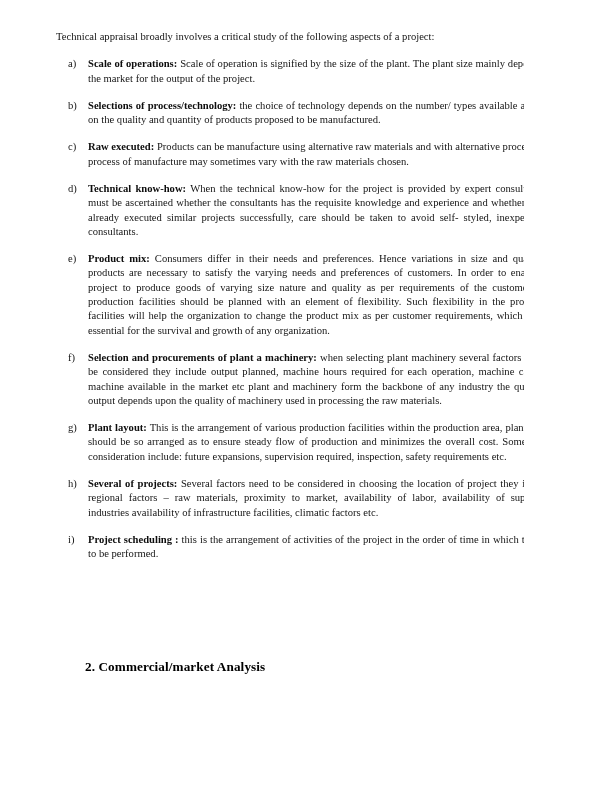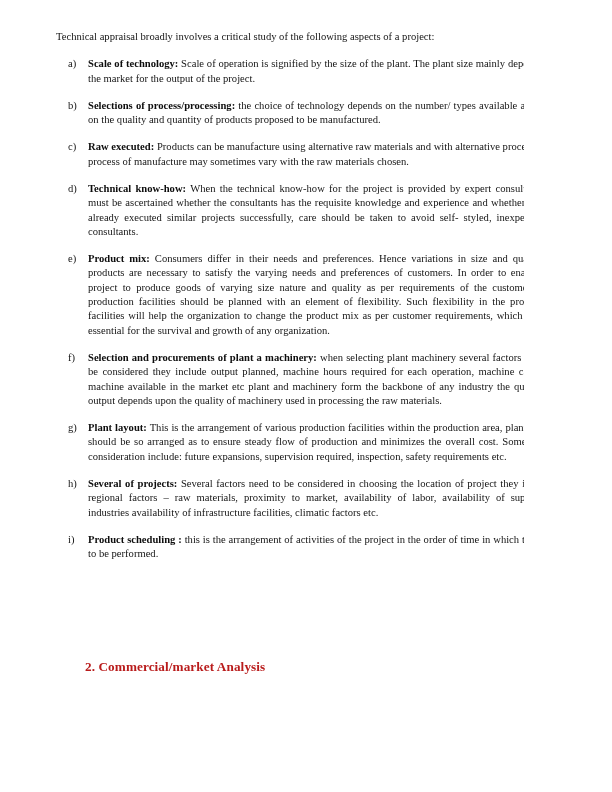--- a/index.html
+++ b/index.html
@@ -70,42 +70,42 @@
     color: #141414;
   }
 
   .section-heading {
     position: absolute;
     left: 85px;
     top: 659px;
     font-family: "Liberation Serif", "DejaVu Serif", serif;
     font-size: 13.2px;
     font-weight: bold;
-    color: #b91c1c;
+    color: #000000;
     letter-spacing: 0.1px;
     white-space: nowrap;
   }
 </style>
 </head>
 <body>
 
 <div class="page">
 
   <div class="content">
 
     <p class="intro">Technical appraisal broadly involves a critical study of the following aspects of a project:</p>
 
     <ol class="list">
 
       <li class="list-item">
-        <span class="marker">a)</span><span class="term">Scale of technology:</span><span class="body-text"> Scale of operation is signified by the size of the plant. The plant size mainly depends on the market for the output of the project.</span>
+        <span class="marker">a)</span><span class="term">Scale of operations:</span><span class="body-text"> Scale of operation is signified by the size of the plant. The plant size mainly depends on the market for the output of the project.</span>
       </li>
 
       <li class="list-item">
-        <span class="marker">b)</span><span class="term">Selections of process/processing:</span><span class="body-text"> the choice of technology depends on the number/ types available and also on the quality and quantity of products proposed to be manufactured.</span>
+        <span class="marker">b)</span><span class="term">Selections of process/technology:</span><span class="body-text"> the choice of technology depends on the number/ types available and also on the quality and quantity of products proposed to be manufactured.</span>
       </li>
 
       <li class="list-item">
         <span class="marker">c)</span><span class="term">Raw executed:</span><span class="body-text"> Products can be manufacture using alternative raw materials and with alternative process. The process of manufacture may sometimes vary with the raw materials chosen.</span>
       </li>
 
       <li class="list-item">
         <span class="marker">d)</span><span class="term">Technical know-how:</span><span class="body-text"> When the technical know-how for the project is provided by expert consultants, it must be ascertained whether the consultants has the requisite knowledge and experience and whether he has already executed similar projects successfully, care should be taken to avoid self- styled, inexperienced consultants.</span>
       </li>
 
@@ -119,21 +119,21 @@
 
       <li class="list-item">
         <span class="marker">g)</span><span class="term">Plant layout:</span><span class="body-text"> This is the arrangement of various production facilities within the production area, plant layout should be so arranged as to ensure steady flow of production and minimizes the overall cost. Some of the consideration include: future expansions, supervision required, inspection, safety requirements etc.</span>
       </li>
 
       <li class="list-item">
         <span class="marker">h)</span><span class="term">Several of projects:</span><span class="body-text"> Several factors need to be considered in choosing the location of project they include, regional factors – raw materials, proximity to market, availability of labor, availability of supporting industries availability of infrastructure facilities, climatic factors etc.</span>
       </li>
 
       <li class="list-item">
-        <span class="marker">i)</span><span class="term">Product scheduling :</span><span class="body-text"> this is the arrangement of activities of the project in the order of time in which they are to be performed.</span>
+        <span class="marker">i)</span><span class="term">Project scheduling :</span><span class="body-text"> this is the arrangement of activities of the project in the order of time in which they are to be performed.</span>
       </li>
 
     </ol>
 
   </div>
 
   <div class="section-heading">2. Commercial/market  Analysis</div>
 
 </div>
 

